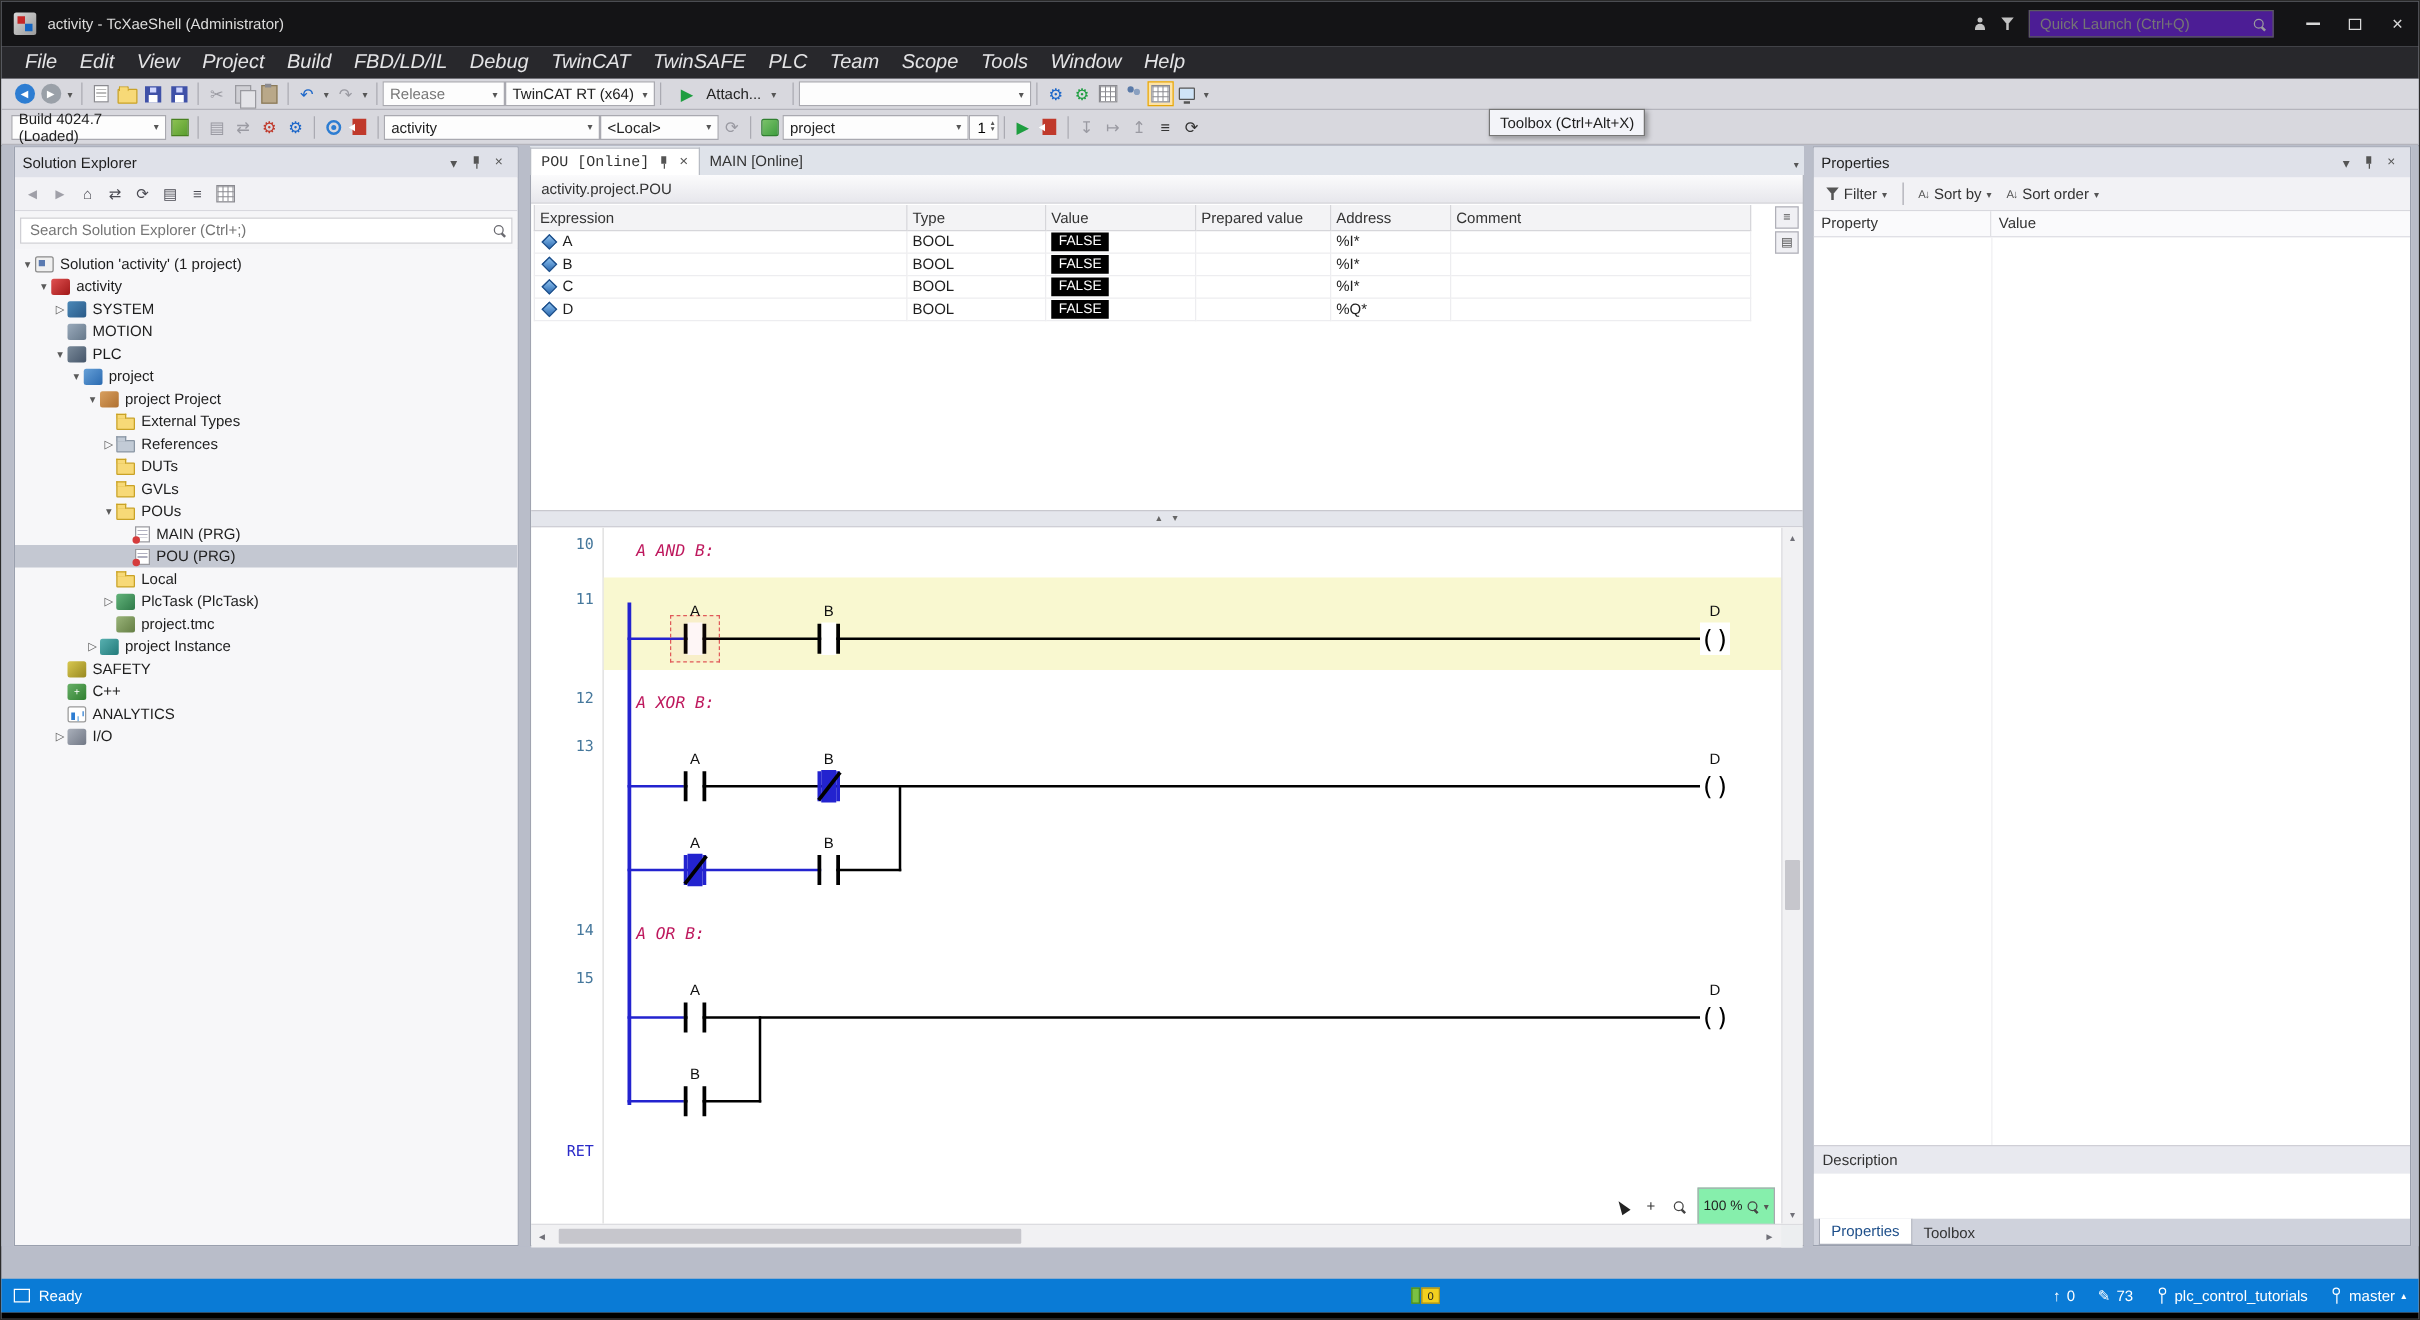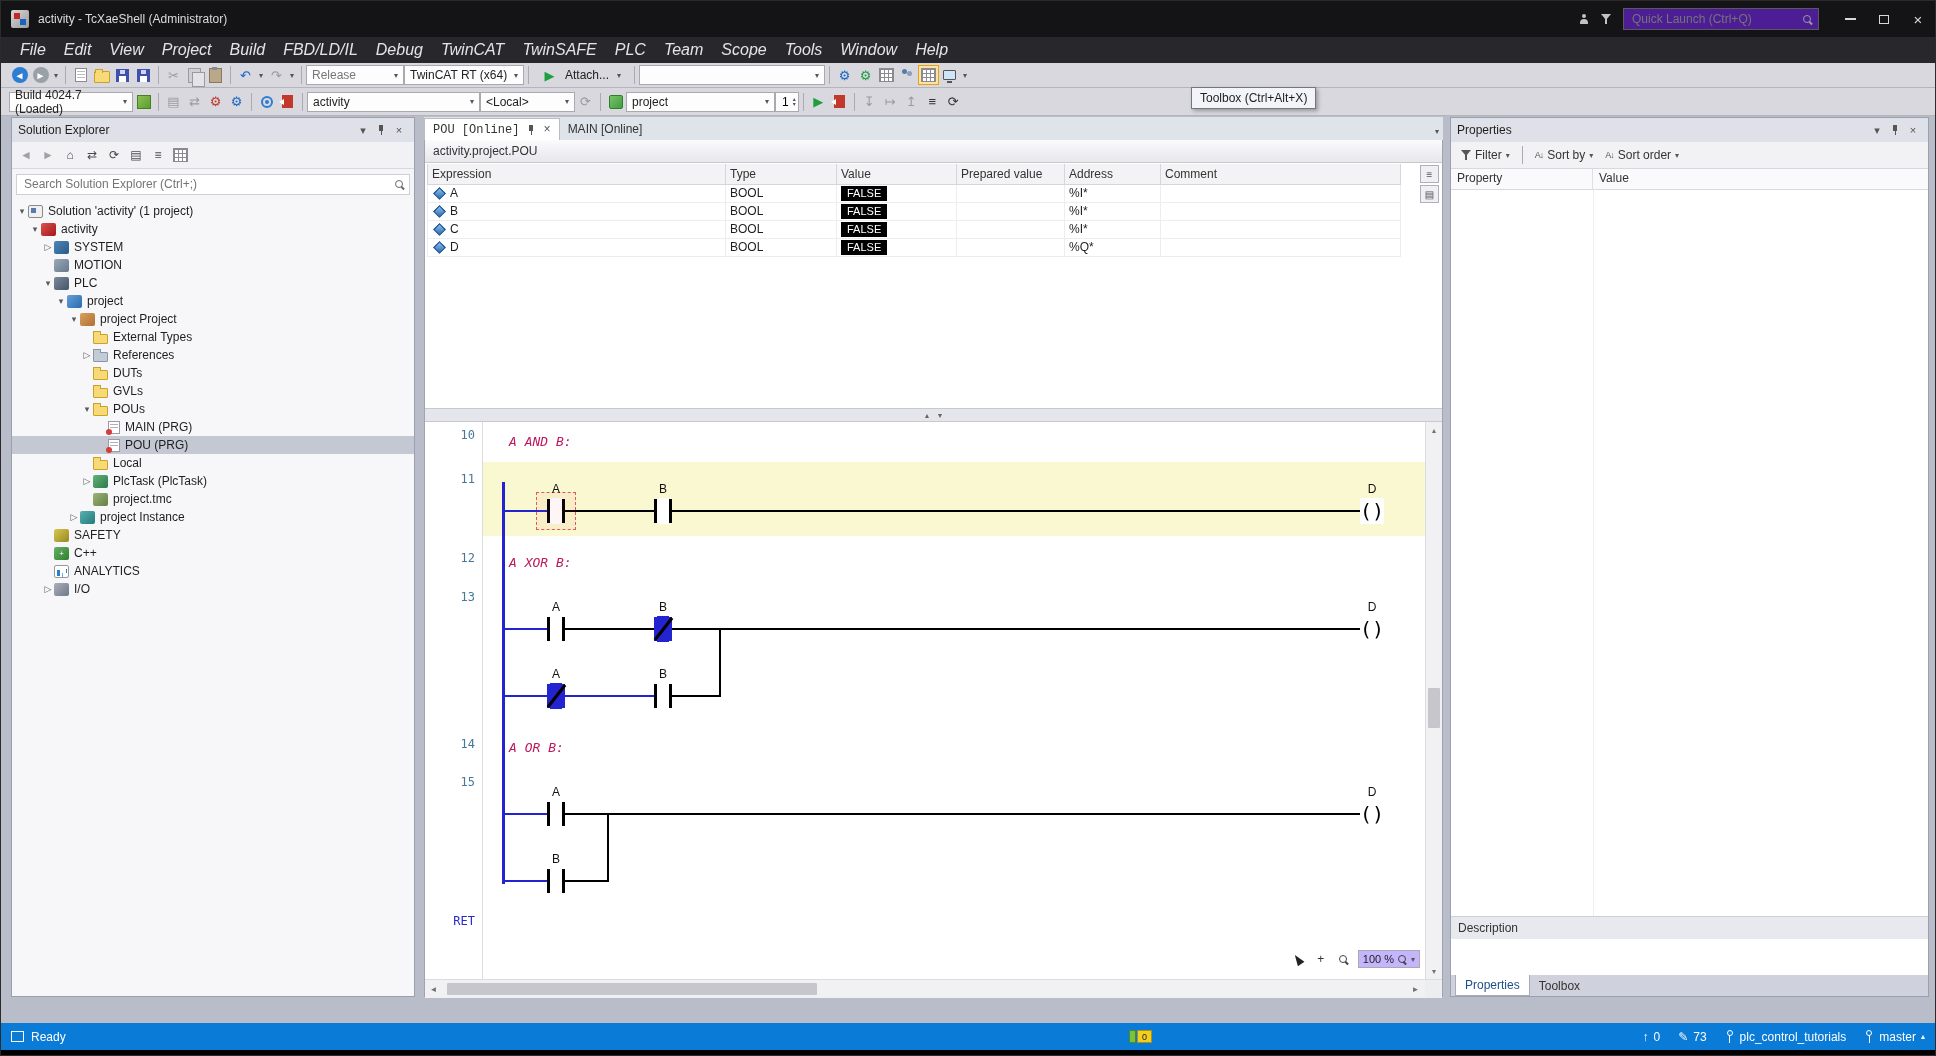--- a/index.html
+++ b/index.html
@@ -172,21 +172,21 @@
   .contact.on.neg::before{background:#2323cf;}
   .contact.neg::after{content:"";position:absolute;left:11.5px;top:-1px;width:3px;height:28px;background:#000;transform:rotate(38deg);z-index:3;}
   .sel-frame{position:absolute;border:1.5px dashed #e05a5a;background:rgba(230,70,70,.05);box-sizing:border-box;z-index:4;}
   .coil{position:absolute;width:24px;height:26px;background:#fff;display:flex;align-items:center;justify-content:space-between;font:20px "DejaVu Sans Mono",monospace;color:#000;line-height:24px;}
   .ld-label{position:absolute;transform:translateX(-50%);font:12px "Liberation Sans",sans-serif;color:#111;white-space:nowrap;z-index:5;}
   .zoombar{position:absolute;right:22px;top:528px;display:flex;align-items:center;gap:5px;z-index:6;}
   .zico{width:18px;height:18px;display:flex;align-items:center;justify-content:center;color:#333;font-size:12px;}
   .cursor-g{width:0;height:0;border-left:4px solid transparent;border-right:4px solid transparent;border-bottom:11px solid #222;transform:rotate(-35deg);}
   .mag.dark::before{border-color:#444;}
   .mag.dark::after{background:#444;}
-  .zoom-combo{display:flex;align-items:center;background:#c4b5fd;border:1px solid #a9a9b0;height:18px;padding:0 4px;font-size:11px;color:#222;gap:4px;box-sizing:border-box;}
+  .zoom-combo{display:flex;align-items:center;background:#86efac;border:1px solid #a9a9b0;height:30px;padding:0 4px;font-size:11px;color:#222;gap:4px;box-sizing:border-box;}
   .vscroll{position:absolute;right:0;top:0;bottom:0;width:17px;background:#f1f1f3;border-left:1px solid #dcdce0;display:flex;flex-direction:column;align-items:center;box-sizing:border-box;}
   .vscroll .arr{height:16px;display:flex;align-items:center;justify-content:center;font-size:8px;color:#707078;width:100%;}
   .vscroll .thumb{position:absolute;left:2px;top:266px;width:12px;height:40px;background:#c6c6cc;border-radius:1px;}
   .hscroll{height:19px;background:#f1f1f3;border-top:1px solid #dcdce0;position:relative;flex:none;display:flex;align-items:center;box-sizing:border-box;}
   .hscroll .arr{width:17px;text-align:center;font-size:8px;color:#707078;}
   .hscroll .thumb{position:absolute;left:22px;top:3px;width:370px;height:12px;background:#c6c6cc;border-radius:1px;}
   .hscroll .corner{position:absolute;right:0;top:0;width:17px;height:18px;background:#eceef0;}
 
   
   .props-panel{left:1449px;top:0;width:479px;height:880px;display:flex;flex-direction:column;}

